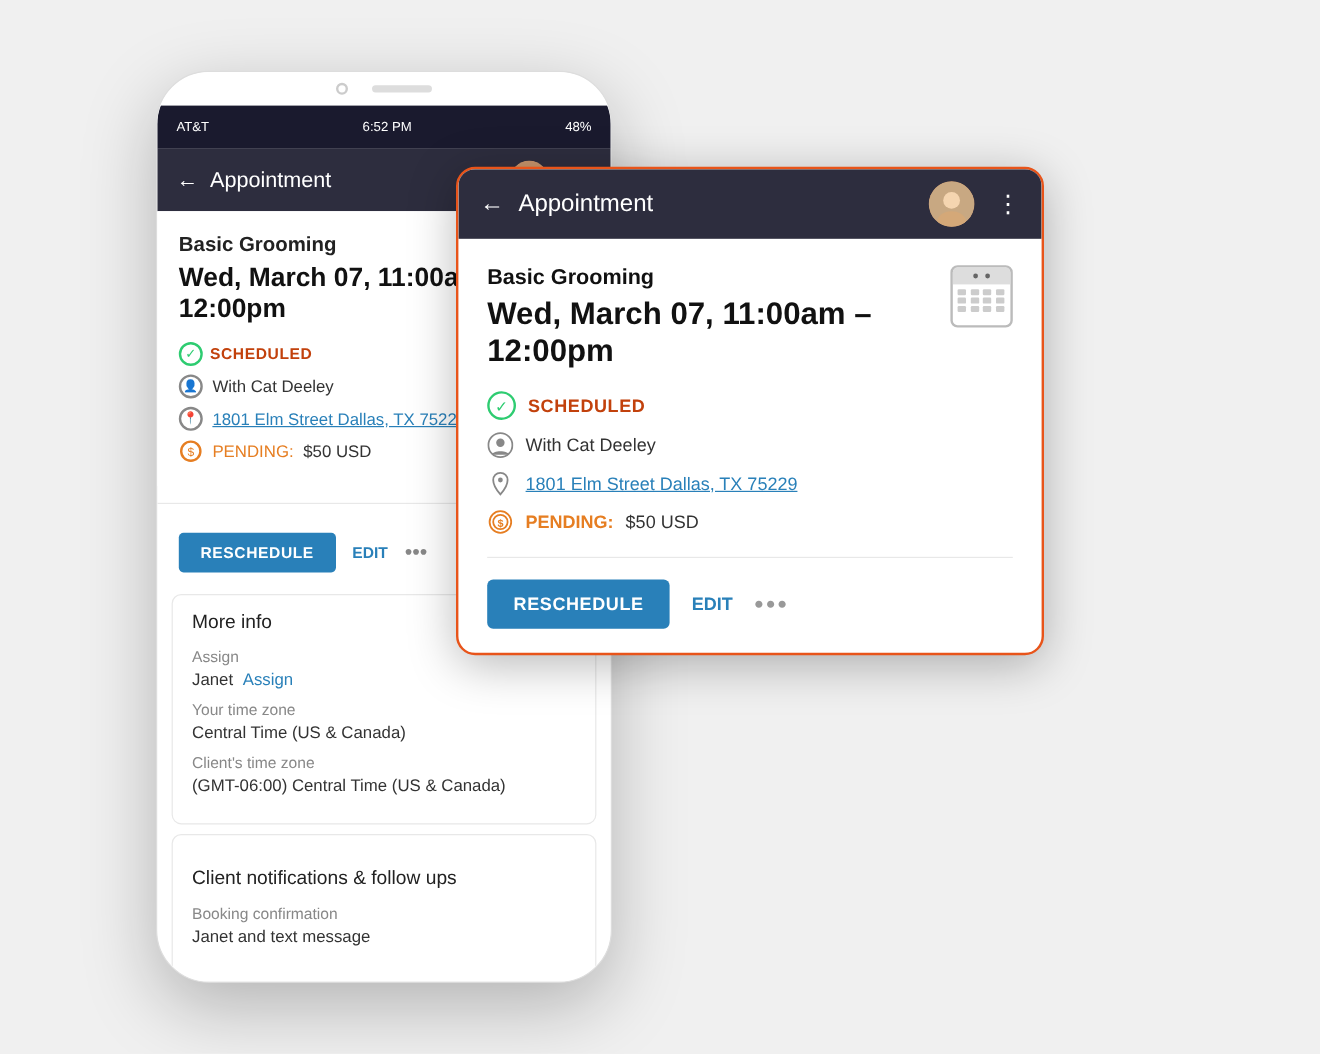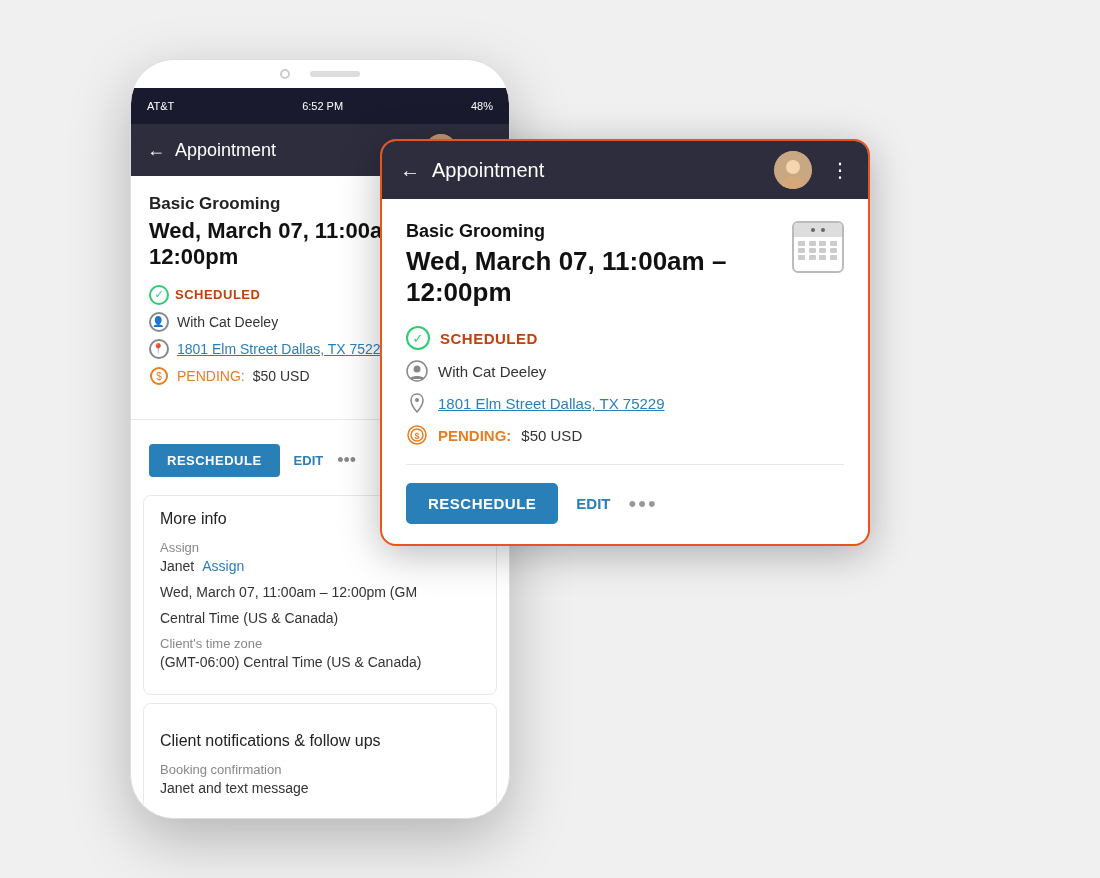--- a/index.html
+++ b/index.html
@@ -552,21 +552,21 @@
         <button class="btn-more">•••</button>
       </div>
 
       <div class="more-info-section">
         <div class="section-title">More info</div>
         <div class="info-label">Assign</div>
         <div class="staff-row">
           <span>Janet</span>
           <span class="assign-link">Assign</span>
         </div>
-        <div class="info-value">Wed, March 07, 11:00am – 12:00pm (GM</div>
+        <div class="info-label">Your time zone</div>
         <div class="info-value">Central Time (US &amp; Canada)</div>
         <div class="info-label">Client's time zone</div>
         <div class="info-value">(GMT-06:00) Central Time (US &amp; Canada)</div>
       </div>
 
       <div class="notifications-section">
         <div class="section-title">Client notifications &amp; follow ups</div>
         <div class="info-label">Booking confirmation</div>
         <div class="info-value">Janet and text message</div>
       </div>

